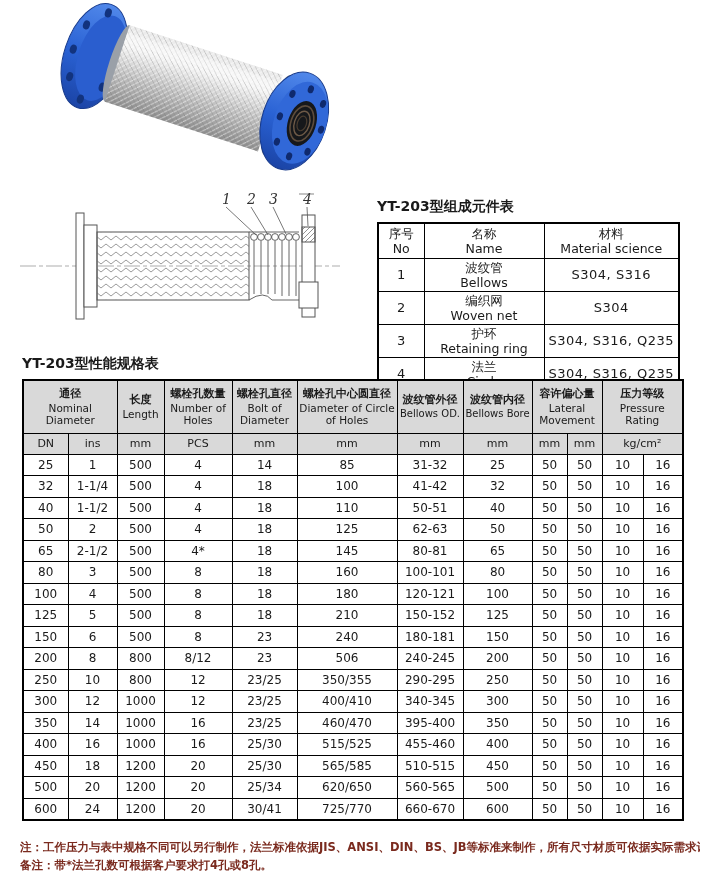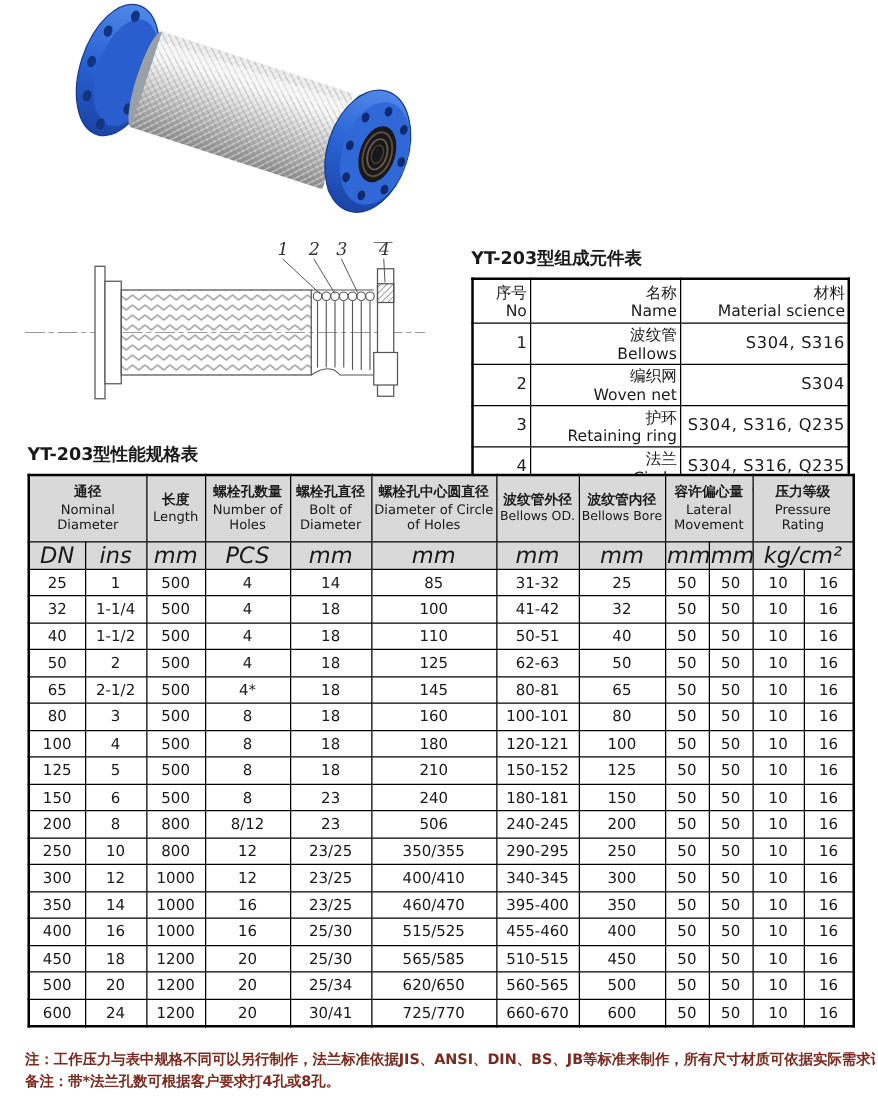--- a/index.html
+++ b/index.html
@@ -18,38 +18,38 @@
   .features h1 { font-size: 17px; font-weight: bold; margin: 0; letter-spacing: .3px; white-space: nowrap; }
   .features p  { font-size: 12.5px; line-height: 1.85; margin: 13px 0 0; text-align: justify; }
 
   h2.tbl-title { font-size: 14px; font-weight: bold; margin: 0 0 6px; }
 
   table { border-collapse: collapse; }
 
   
   .components { position: absolute; left: 377px; top: 198px; width: 304px; }
   .components table { width: 303px; table-layout: fixed; border: 2px solid #000; }
-  .components th, .components td { border: 1px solid #000; text-align: right; vertical-align: middle; padding: 1px 2px; }
+  .components th, .components td { border: 1px solid #000; text-align: center; vertical-align: middle; padding: 1px 2px; }
   .components thead th { height: 35px; font-weight: normal; }
   .components tbody td { height: 31px; }
   .c-zh { font-size: 12.5px; line-height: 1.2; }
   .c-en { font-size: 12.5px; line-height: 1.2; }
   .c-no { font-size: 13px; }
   .c-mat { font-size: 13px; letter-spacing: .5px; }
 
   
   .spec { position: absolute; left: 22px; top: 355px; width: 636px; }
   .spec table { width: 660px; table-layout: fixed; border: 2px solid #000; }
   .spec th, .spec td { border: 1px solid #000; text-align: center; vertical-align: middle; padding: 0 1px; }
   .spec thead th { background: #d9d9d9; font-weight: normal; }
   .spec tr.grp th { height: 53px; }
   .hzh { font-size: 11px; font-weight: bold; line-height: 1.35; }
   .hen { font-size: 10.5px; font-weight: normal; line-height: 1.2; }
   .hen-sm { font-size: 10px; }
-  .spec tr.units th { height: 21px; font-size: 18px; font-style: italic; }
+  .spec tr.units th { height: 21px; font-size: 11px; }
   .spec tbody td { height: 21.5px; font-size: 12px; }
 
   .notes { position: absolute; left: 20px; top: 838px; width: 680px; color: #7a2a1e; font-weight: bold; overflow: hidden; }
   .notes p { margin: 0; font-size: 11.5px; line-height: 1.6; white-space: nowrap; }
 </style>
 </head>
 <body>
 
 <div class="page">
 

